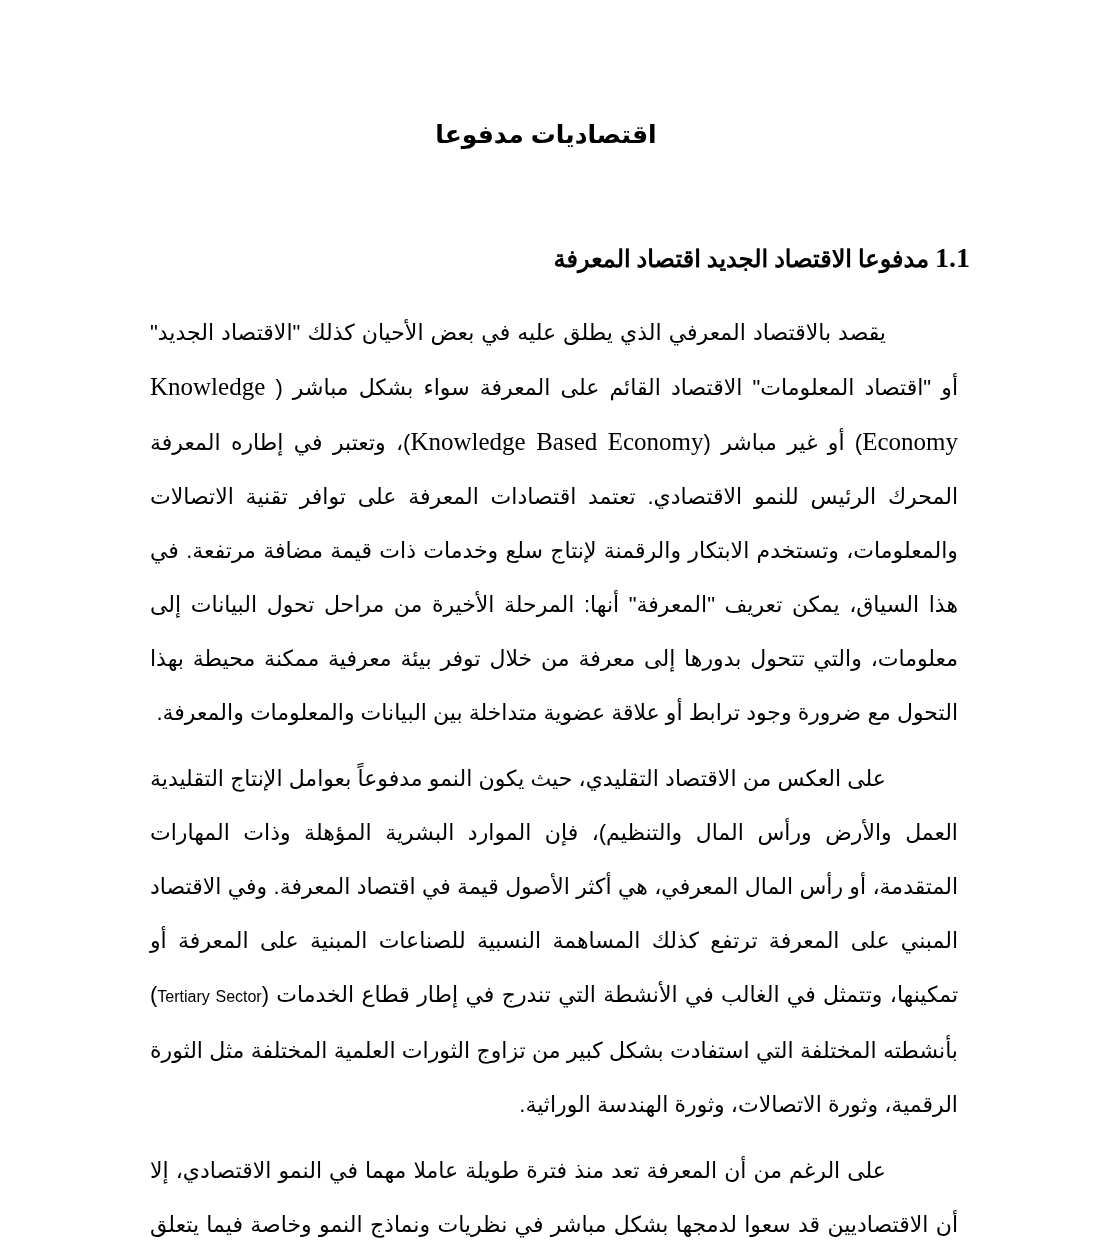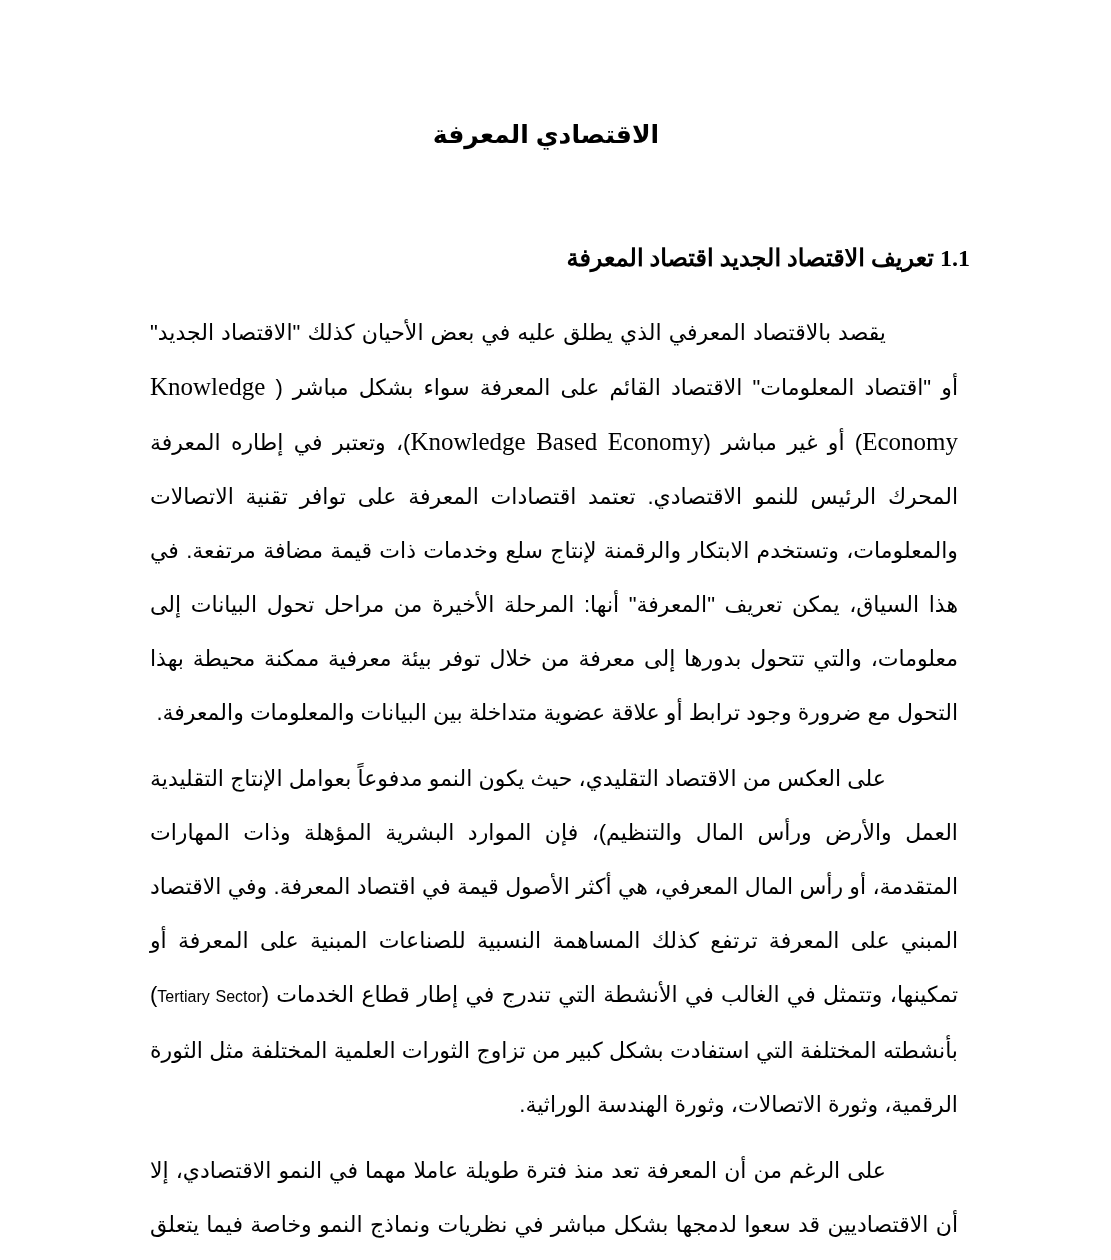--- a/index.html
+++ b/index.html
@@ -42,21 +42,21 @@
       right: 0;
       margin: 0;
       font-family: "Liberation Serif", "DejaVu Serif", serif;
       font-weight: bold;
       font-size: 24px;
       line-height: 40px;
       direction: rtl;
       white-space: nowrap;
     }
     .section-heading .num {
-      font-size: 24px;
+      font-size: 28px;
     }
     .body {
       position: absolute;
       top: 294px;
       right: 0;
       width: 832px;
     }
     .para {
       margin: 12px;
       font-family: "Liberation Sans", "DejaVu Sans", sans-serif;
@@ -76,23 +76,23 @@
     }
     .latin-sans {
       font-family: "Liberation Sans", "DejaVu Sans", sans-serif;
       font-size: 16px;
     }
   </style>
 </head>
 <body>
 
 <div class="page">
-  <h1 class="doc-title">الاقتصادي المعرفة</h1>
+  <h1 class="doc-title">اقتصاديات مدفوعا</h1>
 
-  <h2 class="section-heading"><span class="num">1.1</span> <span>تعريف الاقتصاد الجديد اقتصاد المعرفة</span></h2>
+  <h2 class="section-heading"><span class="num">1.1</span> <span>مدفوعا الاقتصاد الجديد اقتصاد المعرفة</span></h2>
 
   <div class="body">
     <p class="para"><span>يقصد بالاقتصاد المعرفي الذي يطلق عليه في بعض الأحيان كذلك "الاقتصاد الجديد" أو "اقتصاد المعلومات" الاقتصاد القائم على المعرفة سواء بشكل مباشر ( </span><span class="latin-serif">Knowledge Economy</span><span>) أو غير مباشر (</span><span class="latin-serif">Knowledge Based Economy</span><span>)، وتعتبر في إطاره المعرفة المحرك الرئيس للنمو الاقتصادي. تعتمد اقتصادات المعرفة على توافر تقنية الاتصالات والمعلومات، وتستخدم الابتكار والرقمنة لإنتاج سلع وخدمات ذات قيمة مضافة مرتفعة. في هذا السياق، يمكن تعريف "المعرفة" أنها: المرحلة الأخيرة من مراحل تحول البيانات إلى معلومات، والتي تتحول بدورها إلى معرفة من خلال توفر بيئة معرفية ممكنة محيطة بهذا التحول مع ضرورة وجود ترابط أو علاقة عضوية متداخلة بين البيانات والمعلومات والمعرفة.</span></p>
 
     <p class="para"><span>على العكس من الاقتصاد التقليدي، حيث يكون النمو مدفوعاً بعوامل الإنتاج التقليدية العمل والأرض ورأس المال والتنظيم)، فإن الموارد البشرية المؤهلة وذات المهارات المتقدمة، أو رأس المال المعرفي، هي أكثر الأصول قيمة في اقتصاد المعرفة. وفي الاقتصاد المبني على المعرفة ترتفع كذلك المساهمة النسبية للصناعات المبنية على المعرفة أو تمكينها، وتتمثل في الغالب في الأنشطة التي تندرج في إطار قطاع الخدمات (</span><span class="latin-sans">Tertiary Sector</span><span>) بأنشطته المختلفة التي استفادت بشكل كبير من تزاوج الثورات العلمية المختلفة مثل الثورة الرقمية، وثورة الاتصالات، وثورة الهندسة الوراثية.</span></p>
 
     <p class="para"><span>على الرغم من أن المعرفة تعد منذ فترة طويلة عاملا مهما في النمو الاقتصادي، إلا أن الاقتصاديين قد سعوا لدمجها بشكل مباشر في نظريات ونماذج النمو وخاصة فيما يتعلق بنظرية النمو الحديثة (</span><span class="latin-sans">New Growth Theory</span><span>) في محاولة لفهم دور المعرفة والتقنية في دفع</span></p>
   </div>
 </div>
 

